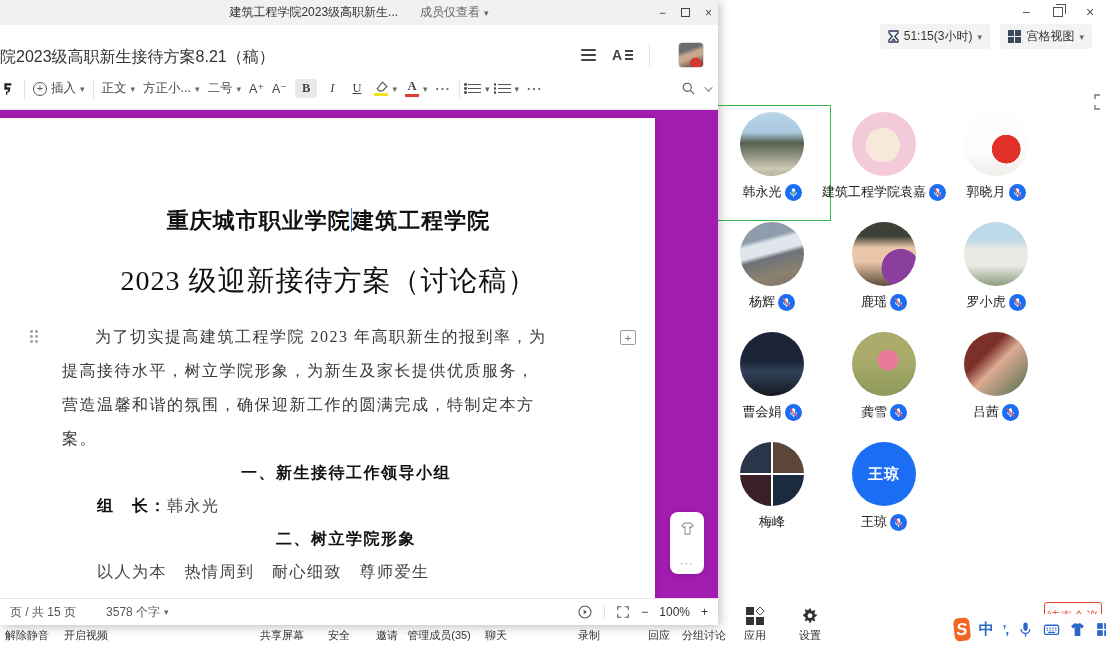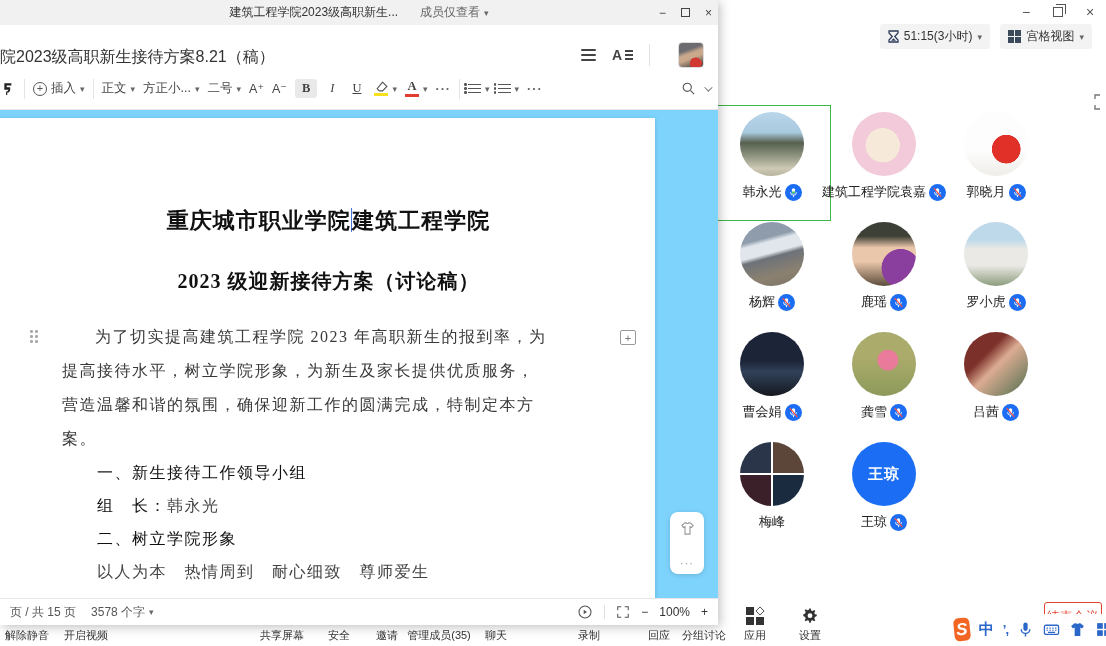--- a/index.html
+++ b/index.html
@@ -97,40 +97,40 @@
   .circle-plus{width:14px;height:14px;border:1.2px solid #555;border-radius:50%;display:inline-flex;align-items:center;justify-content:center;font-size:11px;color:#555;line-height:1;}
   .swatch{display:inline-flex;flex-direction:column;align-items:center;line-height:1;}
   .swatch .bar{width:14px;height:3px;margin-top:1.5px;}
   .chev{display:inline-block;width:6px;height:6px;border-right:1.4px solid #777;border-bottom:1.4px solid #777;transform:rotate(45deg) translateY(-2px);}
   .listicon{display:inline-flex;flex-direction:column;gap:2.5px;}
   .listicon i{width:13px;height:1.6px;background:#555;position:relative;}
   .listicon i:before{content:"";position:absolute;left:-4px;top:-0.5px;width:2.5px;height:2.5px;background:#555;border-radius:50%;}
   .more{color:#666;letter-spacing:1px;font-weight:bold;}
   .grow-sp{flex:1;}
 
-  .doc-canvas{flex:1;background:#7dd3fc;position:relative;overflow:hidden;}
+  .doc-canvas{flex:1;background:#a21caf;position:relative;overflow:hidden;}
   .page{position:absolute;left:-48px;top:8px;width:703px;height:600px;background:#fff;box-shadow:0 1px 4px rgba(0,0,0,.18);padding:88px 60px 0 110px;}
   .doc-serif{font-family:"Liberation Serif","DejaVu Serif",serif;}
   .h1line{font-size:22px;font-weight:bold;color:#111;text-align:center;line-height:30px;margin-bottom:30px;letter-spacing:1px;}
-  .h2line{font-size:20px;font-weight:bold;color:#111;text-align:center;line-height:30px;margin-bottom:24px;letter-spacing:1px;}
+  .h2line{font-size:28px;font-weight:normal;color:#111;text-align:center;line-height:30px;margin-bottom:24px;letter-spacing:1px;}
   .cursor{display:inline-block;width:1.5px;height:24px;background:#4a74d8;vertical-align:-4px;}
   .bodyline{font-size:16px;color:#3a3a3a;line-height:34px;letter-spacing:1.5px;white-space:nowrap;}
   .indent{text-indent:33px;}
   .secline{font-size:16px;color:#222;line-height:33px;letter-spacing:1.5px;padding-left:35px;white-space:nowrap;}
-  .secbold{font-weight:normal;color:#111;}
+  .secbold{font-weight:bold;color:#111;text-align:center;}
   .softtext{color:#444;}
   .draghandle{position:absolute;left:30px;top:220px;display:grid;grid-template-columns:2.5px 2.5px;grid-gap:2.5px;}
   .draghandle i{width:2.5px;height:2.5px;background:#a9a9a9;border-radius:50%;}
   .cmticon{position:absolute;left:620px;top:220px;width:16px;height:15px;border:1px solid #9a9a9a;border-radius:2px;color:#777;font-size:11px;display:flex;align-items:center;justify-content:center;background:#fff;}
   .skincard{position:absolute;right:14px;bottom:24px;width:34px;height:62px;background:#fff;border-radius:8px;box-shadow:0 1px 5px rgba(0,0,0,.15);display:flex;flex-direction:column;align-items:center;justify-content:space-between;padding:9px 0;}
   .skincard svg{width:17px;height:15px;}
   .skmore{color:#999;font-size:11px;letter-spacing:1px;line-height:4px;}
 
   .doc-statusbar{height:27px;border-top:1px solid #e6e6e6;background:#fff;display:flex;align-items:center;padding:0 10px;font-size:12px;color:#555;flex:0 0 auto;}
-  .sb-left{display:flex;align-items:center;gap:15px;}
+  .sb-left{display:flex;align-items:center;gap:30px;}
   .sb-right{margin-left:auto;display:flex;align-items:center;gap:11px;color:#444;}
   .sb-sep{width:1px;height:14px;background:#e0e0e0;}
   .zoomtxt{font-size:12px;color:#333;}
   .sb-right svg{display:block;}
 </style>
 </head>
 <body>
 
 <div class="screen">
 

